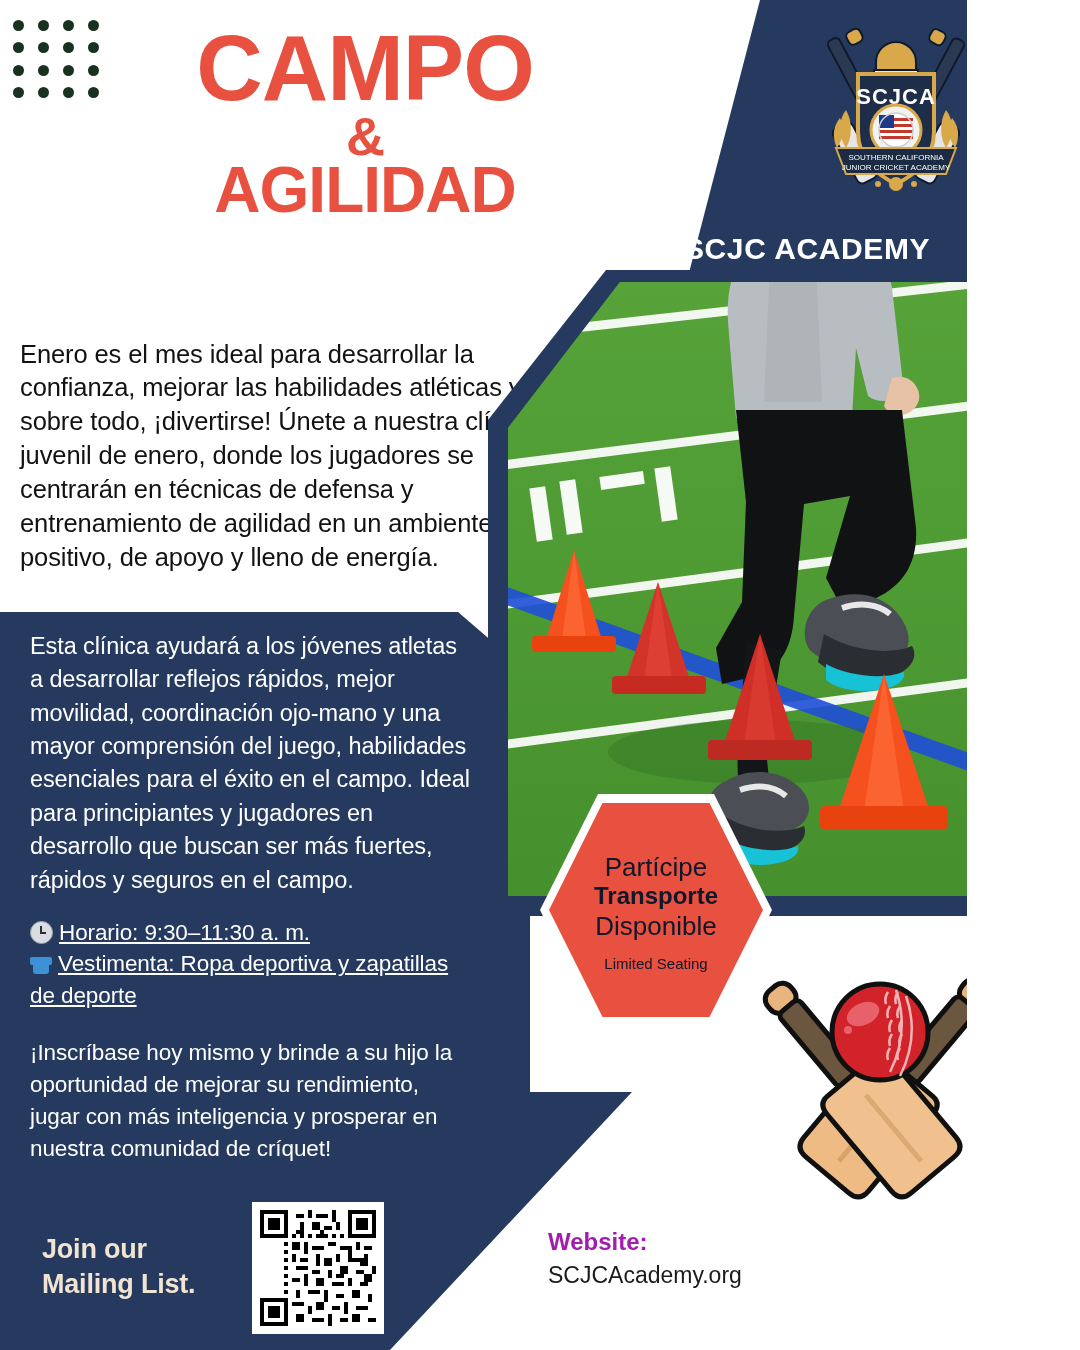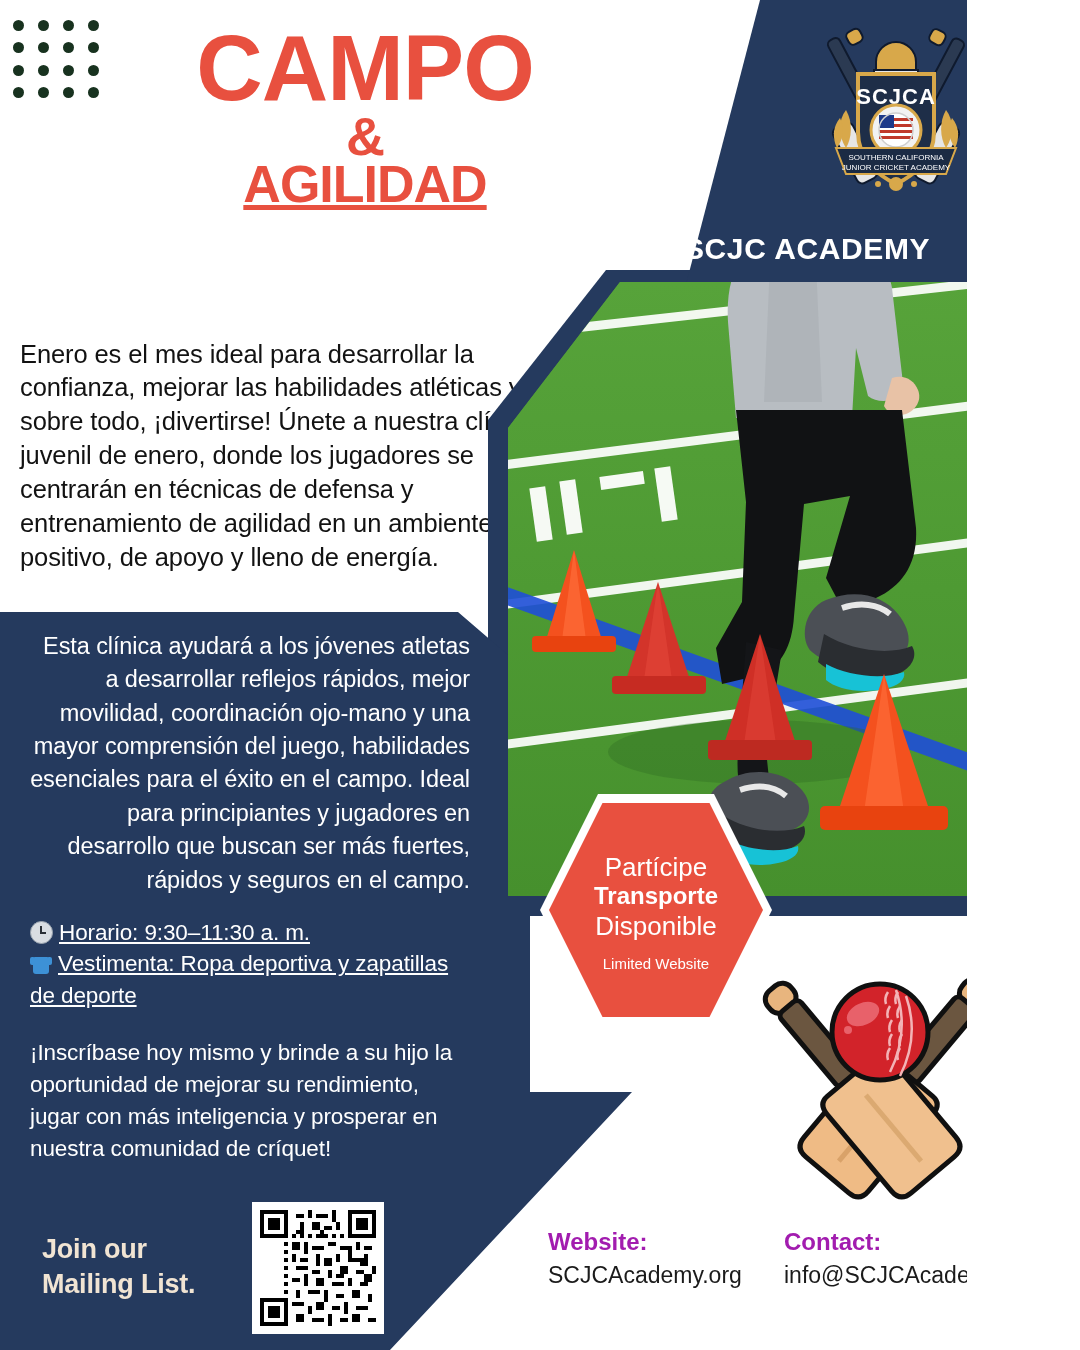--- a/index.html
+++ b/index.html
@@ -16,32 +16,32 @@
   .dotgrid{position:absolute;left:6px;top:14px;width:100px;height:90px;display:grid;
     grid-template-columns:repeat(4,1fr);grid-template-rows:repeat(4,1fr);gap:0;}
   .dotgrid i{width:11px;height:11px;border-radius:50%;background:#18321f;display:block;justify-self:center;align-self:center;}
 
   
   .headline{position:absolute;left:130px;top:28px;width:470px;text-align:center;
     color:#E8503F;line-height:.88;font-weight:800;letter-spacing:-1px;
     text-shadow:2px 2px 0 rgba(255,255,255,.55);}
   .headline .l1{font-size:92px;display:block;}
   .headline .amp{font-size:54px;display:block;margin:4px 0 2px;}
-  .headline .l3{font-size:52px;display:block;text-decoration:underline;}
+  .headline .l3{font-size:64px;display:block;}
 
   
   .intro{position:absolute;left:20px;top:312px;width:530px;font-size:25.5px;line-height:1.33;
     color:#121212;letter-spacing:-.1px;}
 
   
   .navy-panel{position:absolute;left:0;top:612px;width:640px;height:738px;background:#253A5E;
     clip-path:polygon(0 0, 458px 0, 530px 62px, 530px 480px, 632px 480px, 390px 738px, 0 738px);
     z-index:2;}
   .panel-inner{position:absolute;left:30px;top:630px;width:440px;z-index:4;color:#ffffff;}
-  .panel-para{font-size:23.5px;line-height:1.42;letter-spacing:-.1px;margin:0 0 20px 0;text-align:right;}
+  .panel-para{font-size:23.5px;line-height:1.42;letter-spacing:-.1px;margin:0 0 20px 0;}
   .detail-list{font-size:22.5px;line-height:1.4;letter-spacing:-.1px;margin:0 0 26px 0;}
   .detail-list .row{display:block;text-decoration:underline;}
   .closing{font-size:22.5px;line-height:1.42;letter-spacing:-.1px;margin:0;}
 
   
   .ic-clock{display:inline-block;width:21px;height:21px;border-radius:50%;
     background:#d9dde2;border:1.5px solid #9aa4af;position:relative;vertical-align:-4px;margin-right:6px;}
   .ic-clock::before{content:"";position:absolute;left:9px;top:4px;width:2px;height:7px;background:#2a2f36;}
   .ic-clock::after{content:"";position:absolute;left:9px;top:10px;width:6px;height:2px;background:#2a2f36;}
   
@@ -78,21 +78,21 @@
     background:#4f9a35;}
   .photo svg{display:block;width:572px;height:614px;}
 
   
   .hexwrap{position:absolute;left:540px;top:794px;width:232px;height:232px;z-index:6;}
   .hex-outer{position:absolute;inset:0;background:#ffffff;
     clip-path:polygon(25% 0%, 75% 0%, 100% 50%, 75% 100%, 25% 100%, 0% 50%);}
   .hex-inner{position:absolute;left:9px;top:9px;right:9px;bottom:9px;background:#E8503F;
     clip-path:polygon(25% 0%, 75% 0%, 100% 50%, 75% 100%, 25% 100%, 0% 50%);
     display:flex;flex-direction:column;align-items:center;justify-content:center;
-    color:#ffffff;text-align:center;padding-top:4px;box-sizing:border-box;}
+    color:#0f172a;text-align:center;padding-top:4px;box-sizing:border-box;}
   .hex-l1{font-size:26px;line-height:1.18;}
   .hex-l2{font-size:24px;font-weight:800;line-height:1.18;}
   .hex-l3{font-size:26px;line-height:1.18;}
   .hex-l4{font-size:15px;margin-top:14px;}
 
   
   .bats{position:absolute;left:690px;top:962px;width:380px;height:265px;z-index:4;}
   .bats svg{display:block;width:380px;height:265px;}
 
   
@@ -385,21 +385,21 @@
       </g>
     </svg>
   </div>
 
   <div class="hexwrap">
     <div class="hex-outer"></div>
     <div class="hex-inner">
       <div class="hex-l1">Partícipe</div>
       <div class="hex-l2">Transporte</div>
       <div class="hex-l3">Disponible</div>
-      <div class="hex-l4">Limited Website</div>
+      <div class="hex-l4">Limited Seating</div>
     </div>
   </div>
 
   <div class="bats">
     <svg viewBox="0 0 380 265" width="380" height="265" aria-hidden="true">
       <g stroke="#101010" stroke-width="5" stroke-linejoin="round">
 
         <g transform="rotate(40 190 150)">
           <rect x="172" y="-14" width="30" height="26" rx="11" fill="#e8b57e"></rect>
           <rect x="174" y="10" width="26" height="96" rx="6" fill="#6b5640"></rect>
@@ -433,18 +433,14 @@
         <path d="M210 86 q-4 6 -2 12"></path>
       </g>
     </svg>
   </div>
 
   <div class="foot foot-web">
     <div class="foot-title">Website:</div>
     <div class="foot-val">SCJCAcademy.org</div>
   </div>
 
-  <div class="foot foot-contact">
-    <div class="foot-title">Contact:</div>
-    <div class="foot-val">info@SCJCAcademy.org</div>
-  </div>
 
 </div>
 
 </body></html>

